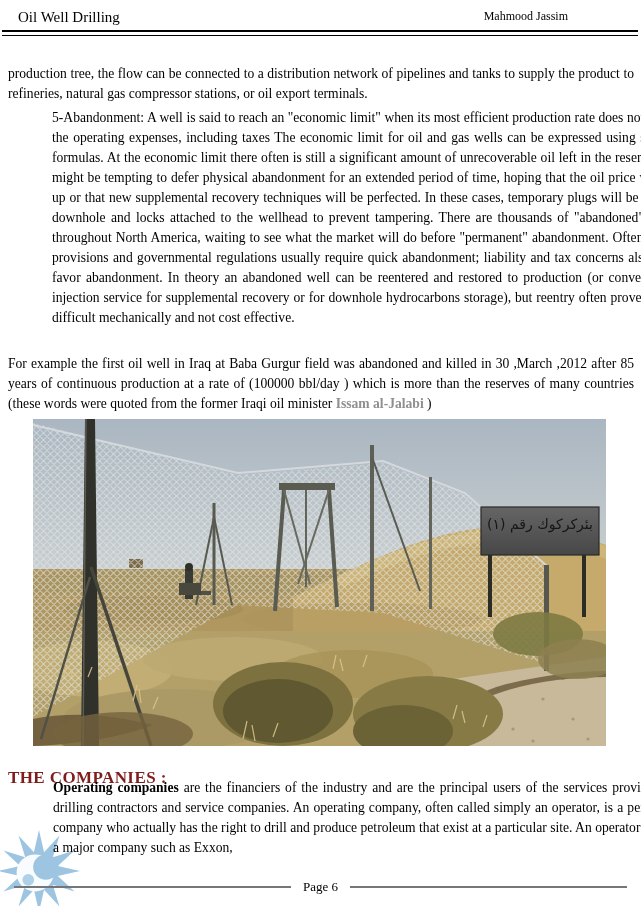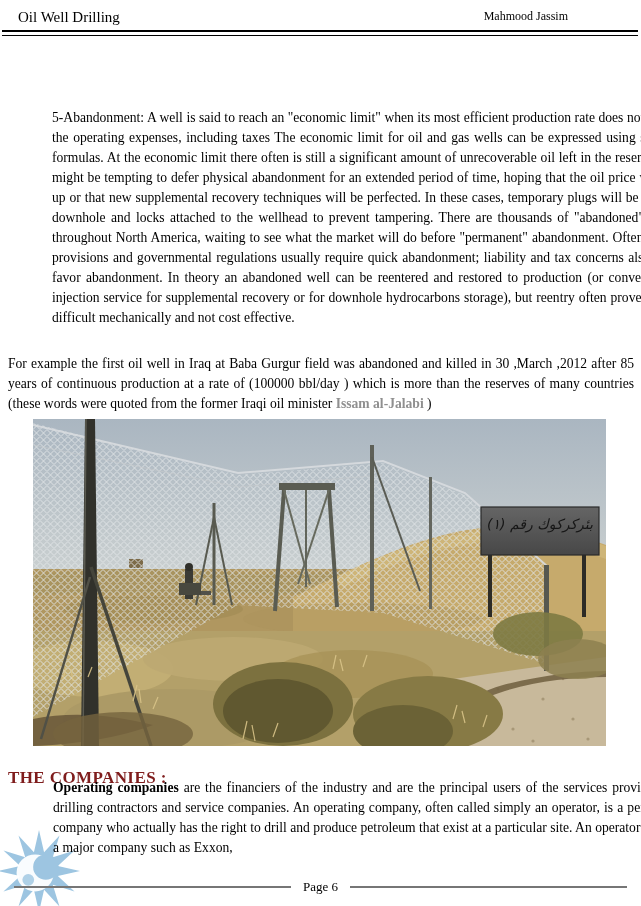--- a/index.html
+++ b/index.html
@@ -13,21 +13,21 @@
   .hdr-rule{position:absolute;left:2px;right:3px;top:30px;height:3px;
     border-top:2px solid #000;border-bottom:1px solid #000;}
   
   .para{position:absolute;left:8px;width:626px;text-align:justify;
     font-size:13.6px;line-height:20px;z-index:1;}
   .p1{top:50px;}
   .p2{top:94px;margin-left:44px;}
   .p3{top:340px;}
   .link-gray{color:#8f8f8f;text-decoration:none;font-weight:bold;}
   
-  .photo{position:absolute;left:33px;top:419px;width:512px;height:327px;z-index:1;font-style:italic;}
+  .photo{position:absolute;left:33px;top:419px;width:512px;height:327px;z-index:1;}
   
   .sec-heading{position:absolute;left:8px;top:768px;margin:0;
     font-size:17px;font-weight:bold;color:#7f1d1d;letter-spacing:.4px;z-index:1;}
   .p4{top:764px;margin-left:45px;}
   
   .footer{position:absolute;left:14px;right:14px;top:877px;height:20px;
     display:flex;align-items:center;gap:12px;z-index:2;}
   .footer .rule{flex:1;height:2px;background:#767676;}
   .footer .pagenum{font-size:13px;font-weight:normal;white-space:nowrap;}
   
@@ -43,20 +43,21 @@
 <body>
 
 <div class="page">
 
   <div>
     <div class="hdr-title">Oil Well Drilling</div>
     <div class="hdr-author">Mahmood Jassim</div>
     <div class="hdr-rule"></div>
   </div>
 
+  <p class="para p1">production tree, the flow can be connected to a distribution network of pipelines and tanks to supply the product to refineries, natural gas compressor stations, or oil export terminals.</p>
   <p class="para p2">5-Abandonment: A well is said to reach an "economic limit" when its most efficient production rate does not cover the operating expenses, including taxes The economic limit for oil and gas wells can be expressed using special formulas. At the economic limit there often is still a significant amount of unrecoverable oil left in the reservoir. It might be tempting to defer physical abandonment for an extended period of time, hoping that the oil price will go up or that new supplemental recovery techniques will be perfected. In these cases, temporary plugs will be placed downhole and locks attached to the wellhead to prevent tampering. There are thousands of "abandoned" wells throughout North America, waiting to see what the market will do before "permanent" abandonment. Often, lease provisions and governmental regulations usually require quick abandonment; liability and tax concerns also may favor abandonment. In theory an abandoned well can be reentered and restored to production (or converted to injection service for supplemental recovery or for downhole hydrocarbons storage), but reentry often proves to be difficult mechanically and not cost effective.</p>
   <p class="para p3"><span>For example the first oil well in Iraq at Baba Gurgur field  was abandoned and killed in  30 ,March ,2012 after 85 years of continuous production at a rate  of (100000 bbl/day ) which is more than the reserves of  many countries (these words were quoted   from the former Iraqi oil minister </span><a class="link-gray" href="#">Issam al-Jalabi</a><span> )</span></p>
 
   <div class="photo">
     <svg width="573" height="327" viewBox="0 0 573 327" xmlns="http://www.w3.org/2000/svg">
       <defs>
         <linearGradient id="skyGrad" x1="0" y1="0" x2="0" y2="1">
           <stop offset="0" stop-color="#aab6c1"></stop>
             <stop offset="1" stop-color="#ced3d2"></stop>
         </linearGradient>

